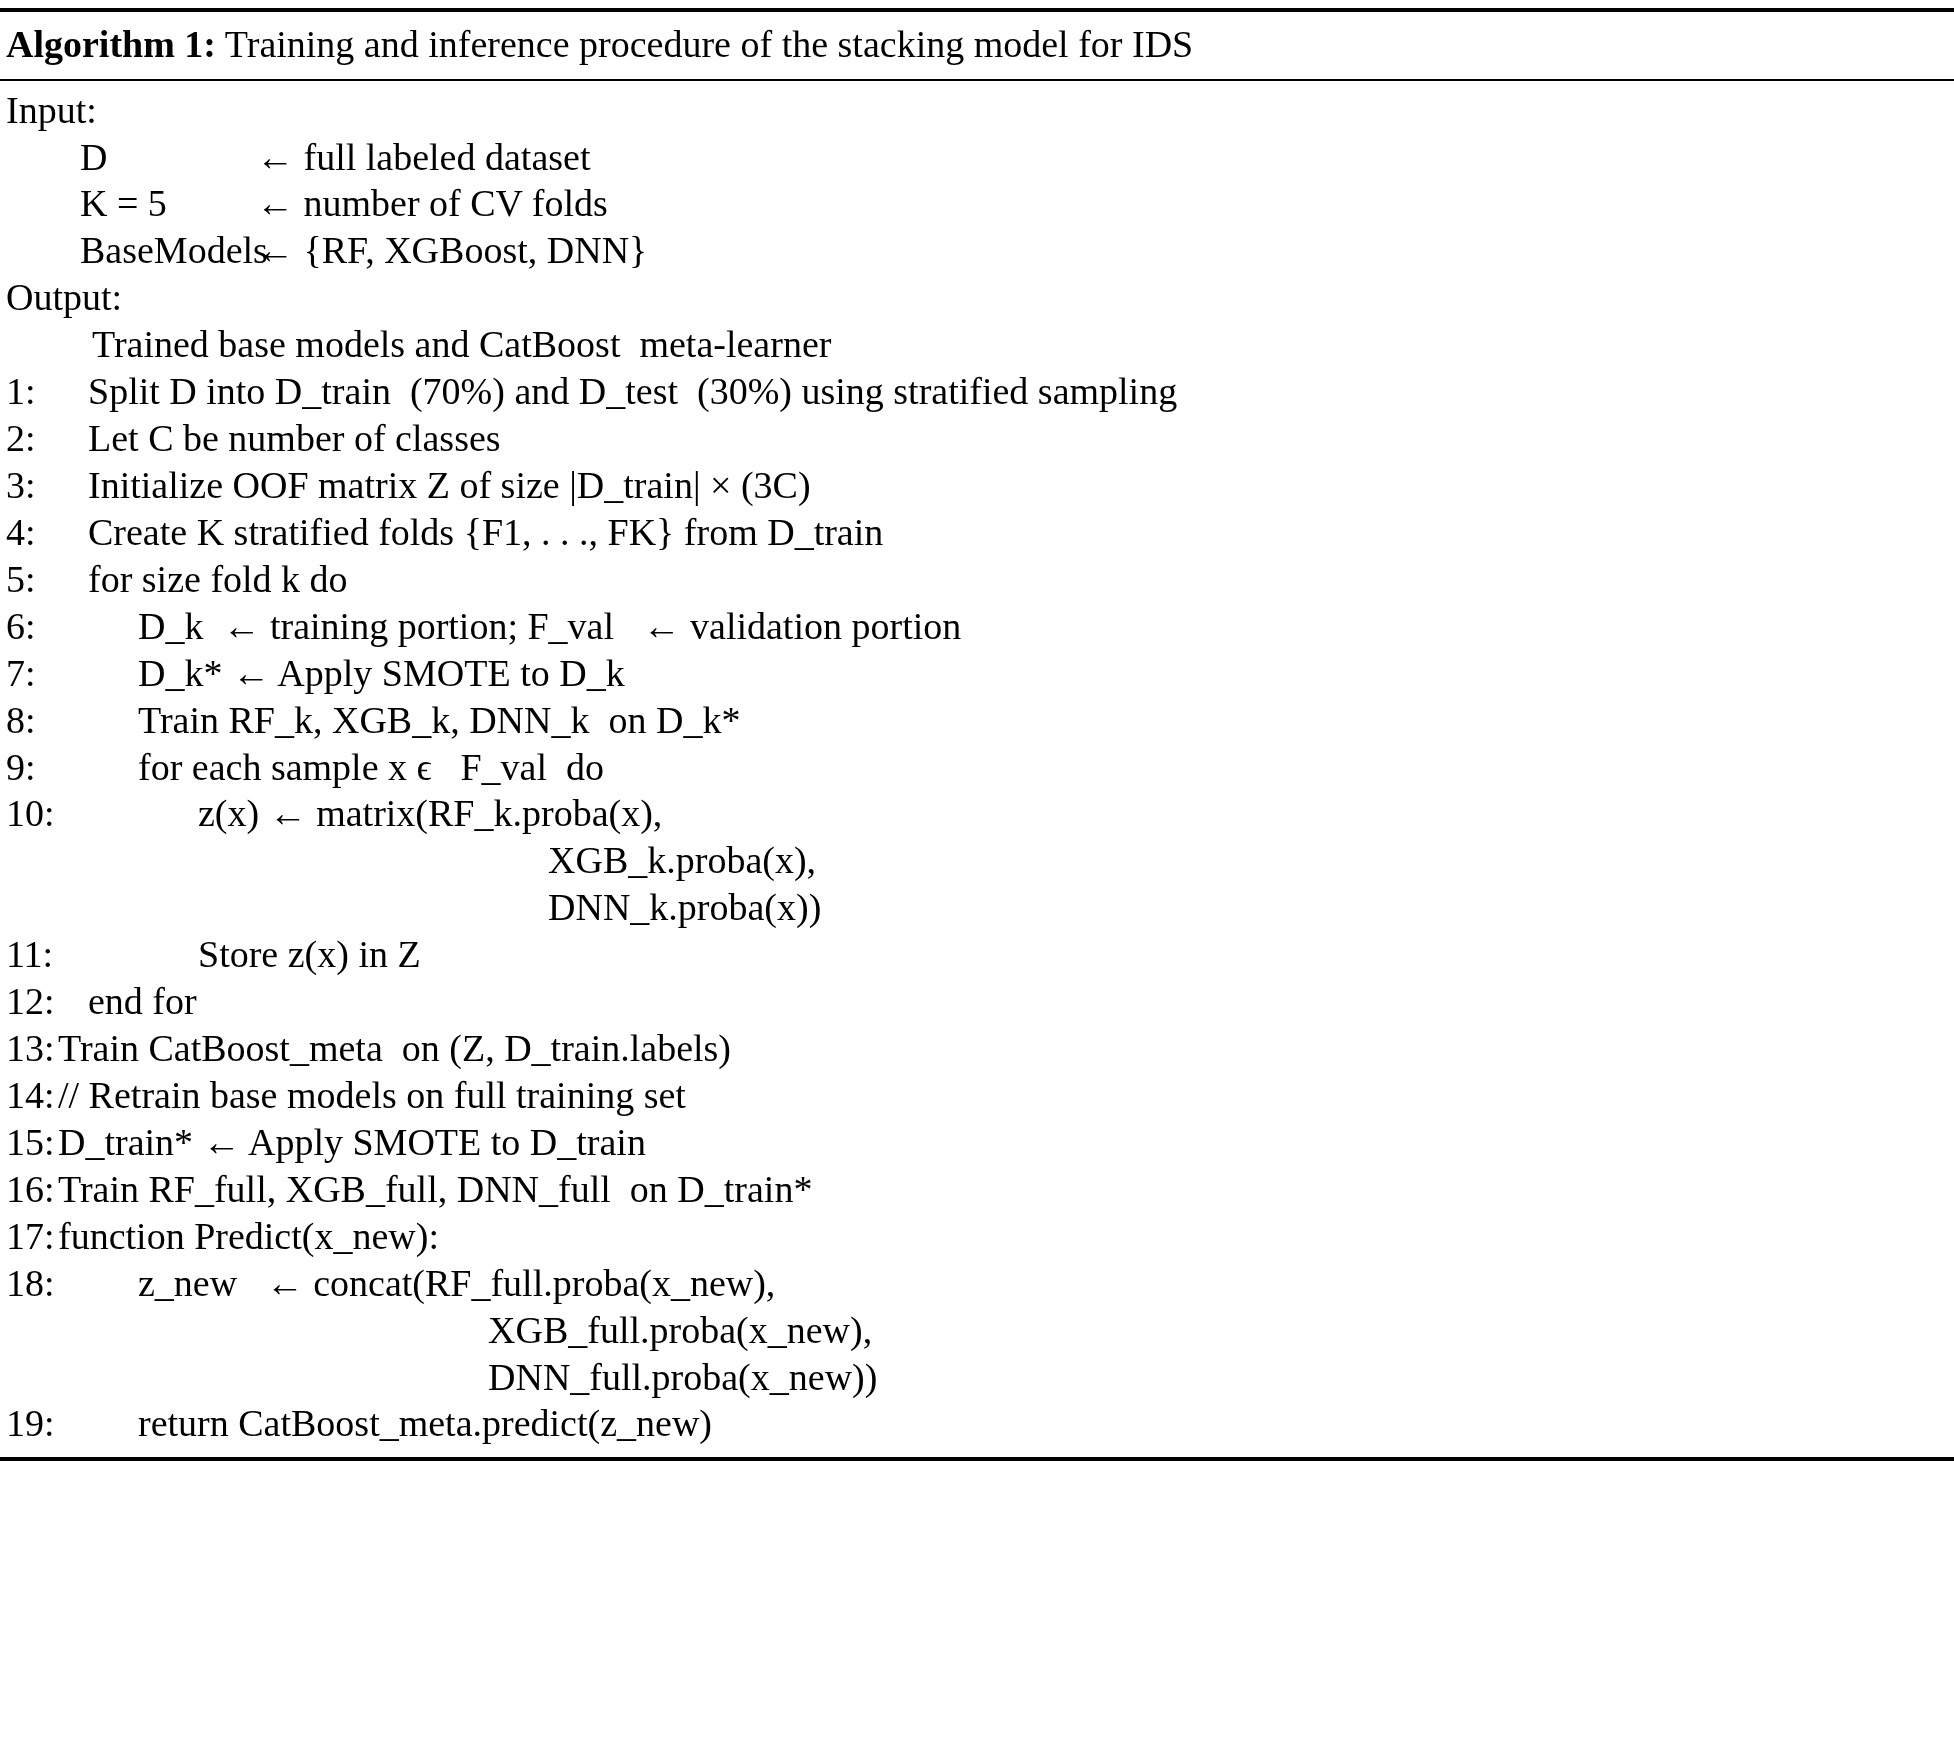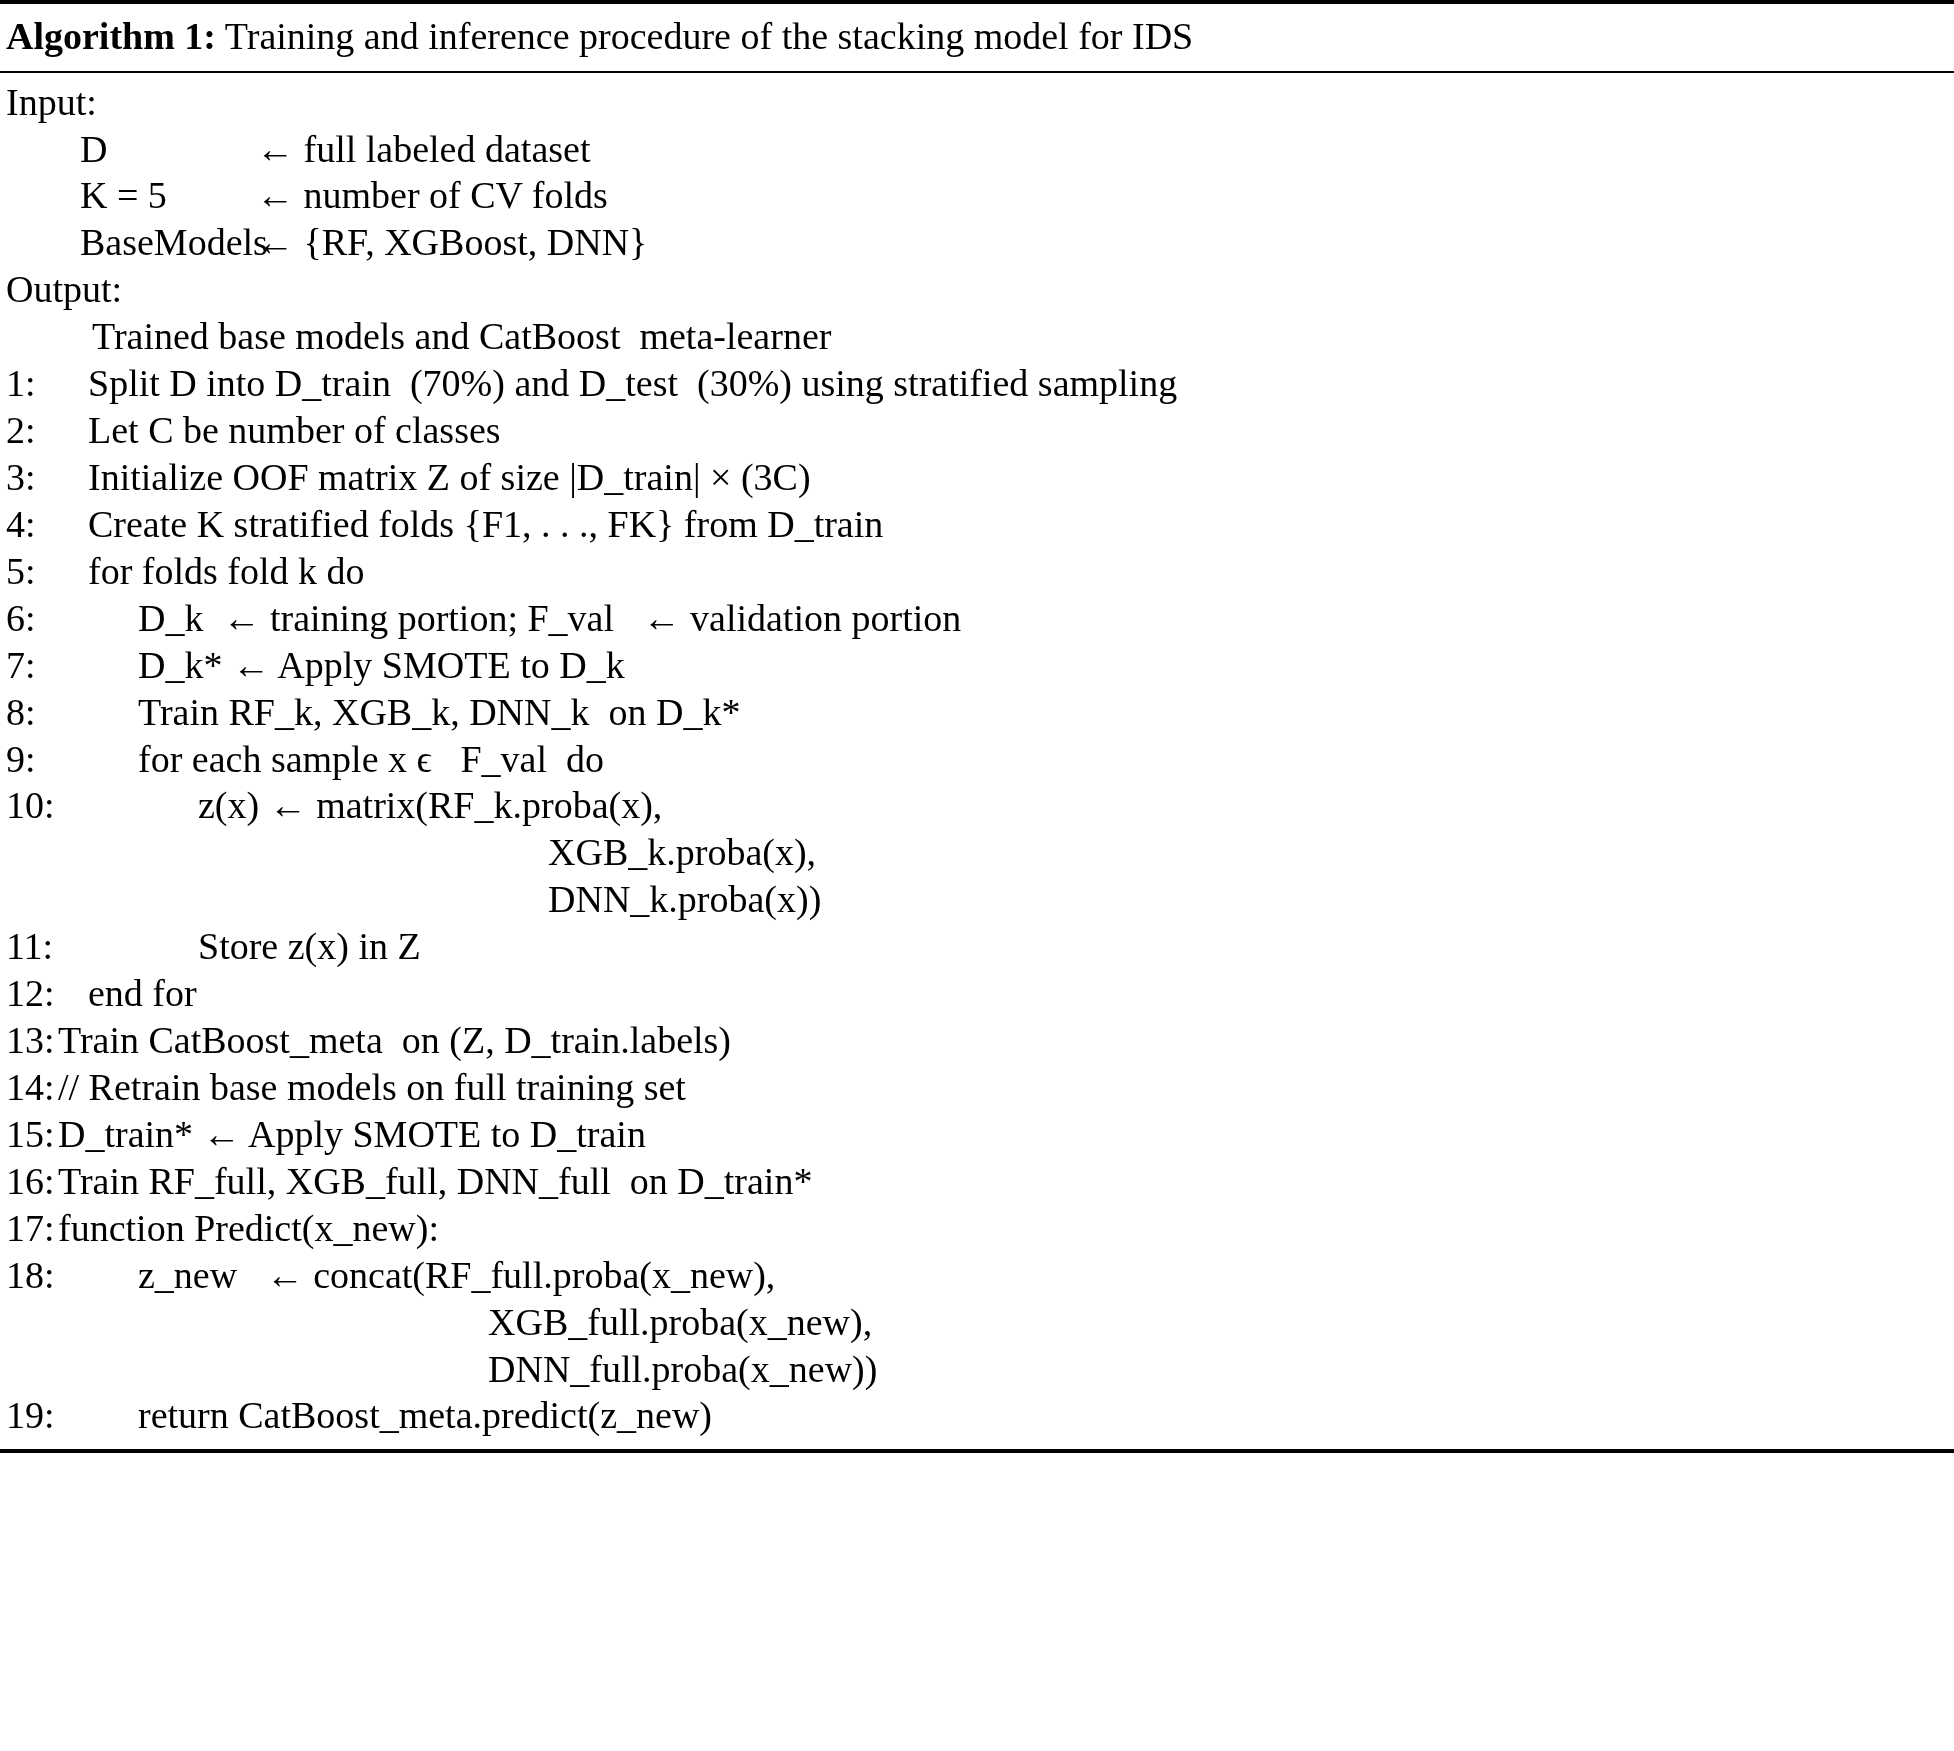--- a/index.html
+++ b/index.html
@@ -8,21 +8,21 @@
     background: #ffffff;
   }
   body {
     font-family: "Liberation Serif", "DejaVu Serif", serif;
     color: #000000;
   }
   .algorithm {
     width: 1954px;
     box-sizing: border-box;
     padding: 0;
-    margin: 0 auto;
+    margin: 8px auto;
     background: #ffffff;
   }
   .rule-top {
     border-top: 4px solid #000;
     width: 100%;
   }
   .rule-mid {
     border-top: 2px solid #000;
     width: 100%;
   }
@@ -142,21 +142,21 @@
       <span class="txt indent-1">Initialize OOF matrix Z of size |D_train| × (3C)</span>
     </div>
 
     <div class="line">
       <span class="num">4:</span>
       <span class="txt indent-1">Create K stratified folds {F1, . . ., FK} from D_train</span>
     </div>
 
     <div class="line">
       <span class="num">5:</span>
-      <span class="txt indent-1">for folds fold k do</span>
+      <span class="txt indent-1">for size fold k do</span>
     </div>
 
     <div class="line">
       <span class="num">6:</span>
       <span class="txt indent-2">D_k  ← training portion; F_val   ← validation portion</span>
     </div>
 
     <div class="line">
       <span class="num">7:</span>
       <span class="txt indent-2">D_k* ← Apply SMOTE to D_k</span>

